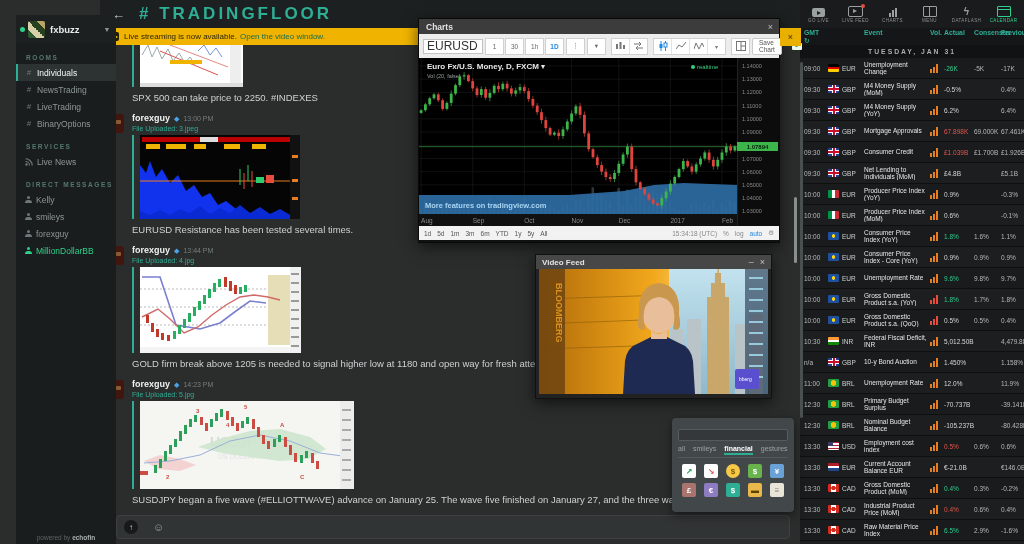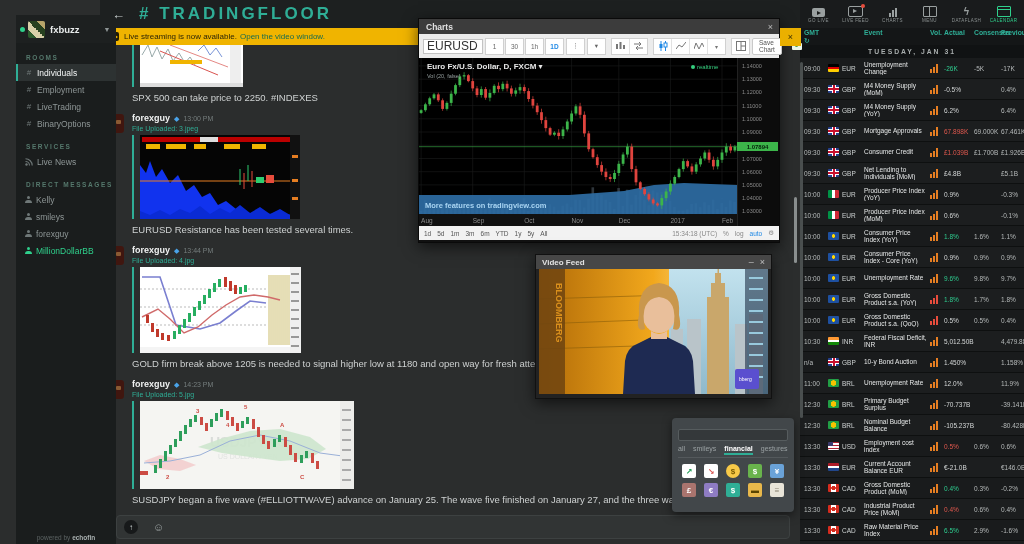--- a/index.html
+++ b/index.html
@@ -149,21 +149,21 @@
     </div>
     <div style="position:absolute;top:28px;left:0;right:0;">
       <div class="sec-label">ROOMS</div>
       <div id="rooms-list">
           <div class="side-item active">
             <span class="hash">#</span>
             <span>Individuals</span>
           </div>
           <div class="side-item">
             <span class="hash">#</span>
-            <span>Employment</span>
+            <span>NewsTrading</span>
           </div>
           <div class="side-item">
             <span class="hash">#</span>
             <span>LiveTrading</span>
           </div>
           <div class="side-item">
             <span class="hash">#</span>
             <span>BinaryOptions</span>
           </div>
         </div>
@@ -1181,21 +1181,21 @@
         <div class="axlab" style="top: 57.8px;">1.10000</div>
         <div class="axlab" style="top: 71px;">1.09000</div>
         <div class="axlab" style="top: 84.3px;">1.08000</div>
         <div class="axlab" style="top: 97.5px;">1.07000</div>
         <div class="axlab" style="top: 110.7px;">1.06000</div>
         <div class="axlab" style="top: 123.9px;">1.05000</div>
         <div class="axlab" style="top: 137.1px;">1.04000</div>
         <div class="axlab" style="top: 150.4px;">1.03000</div>
       </div>
     <div id="price-tag" style="top: 123.2px;">1.07894</div>
-    <div id="ovl-sym">Euro Fx/U.S. Dollar, D, FXCM ▾</div>
+    <div id="ovl-sym">Euro Fx/U.S. Money, D, FXCM ▾</div>
     <div id="ovl-vol">Vol (20, false)</div>
     <div id="ovl-rt">realtime</div>
     <div id="cw-bottom">
         <span class="rngbtn">1d</span>
         <span class="rngbtn">5d</span>
         <span class="rngbtn">1m</span>
         <span class="rngbtn">3m</span>
         <span class="rngbtn">6m</span>
         <span class="rngbtn">YTD</span>
         <span class="rngbtn">1y</span>

